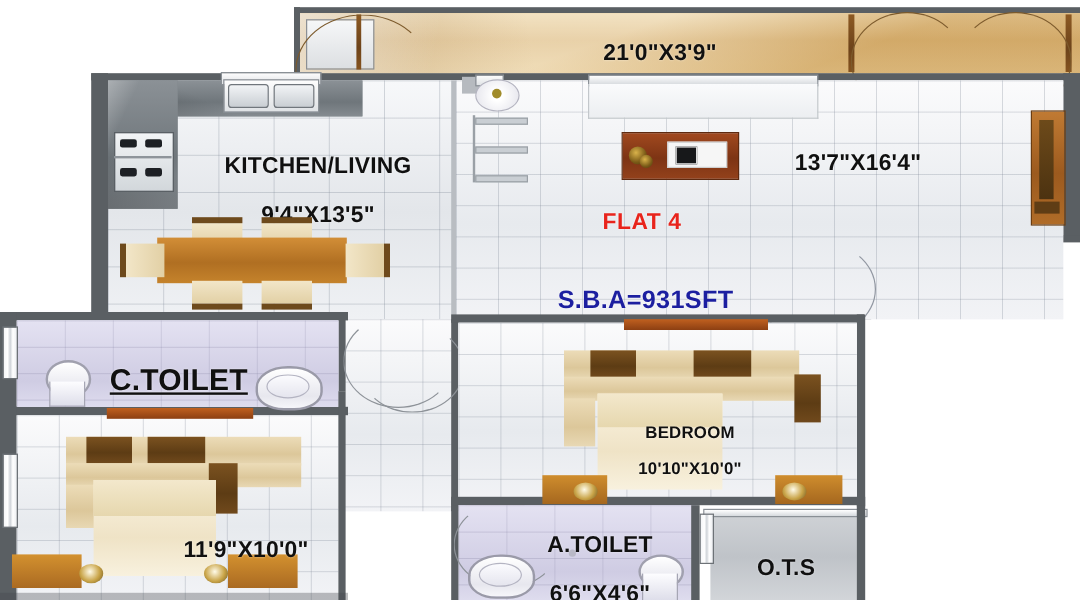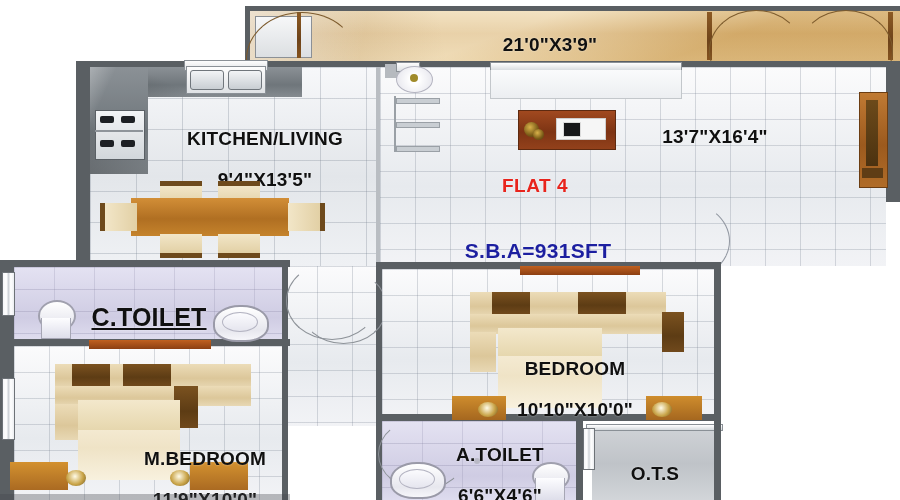--- a/index.html
+++ b/index.html
@@ -294,21 +294,20 @@
   <div class="wood-light" style="left:55px;top:404px;width:26px;height:36px;"></div>
   <div class="brown-band" style="left:174px;top:386px;width:24px;height:42px;"></div>
   <div class="cream" style="left:78px;top:400px;width:102px;height:80px;"></div>
   <div class="abs" style="left:78px;top:400px;width:102px;height:30px;background:linear-gradient(180deg,#f3e8cc,#e6d7ae);"></div>
   <div class="wood" style="left:10px;top:462px;width:58px;height:28px;background:linear-gradient(180deg,#d3912f,#aa6a22);"></div>
   <div class="wood" style="left:190px;top:462px;width:58px;height:28px;background:linear-gradient(180deg,#d3912f,#aa6a22);"></div>
   <div class="lamp" style="left:66px;top:470px;width:20px;height:16px;"></div>
   <div class="lamp" style="left:170px;top:470px;width:20px;height:16px;"></div>
 
   <div class="lbl" style="left:105px;top:428px;width:200px;font-size:19px;">
-    <span class="l1">M.BEDROOM</span>
     <span class="l2">11'9"X10'0"</span>
   </div>
 
   <div class="wall" style="left:376px;top:262px;width:344px;height:7px;"></div>
   <div class="wall" style="left:714px;top:262px;width:7px;height:160px;"></div>
   <div class="floor-tile fine" style="left:382px;top:269px;width:332px;height:151px;"></div>
   <div class="wall" style="left:376px;top:414px;width:345px;height:7px;"></div>
 
   <div class="abs" style="left:520px;top:266px;width:120px;height:9px;background:linear-gradient(180deg,#c0601f,#8c3f12);"></div>
   <div class="wood-light" style="left:470px;top:292px;width:196px;height:24px;"></div>
@@ -317,21 +316,21 @@
   <div class="wood-light" style="left:470px;top:314px;width:196px;height:20px;"></div>
   <div class="wood-light" style="left:470px;top:332px;width:26px;height:40px;"></div>
   <div class="brown-band" style="left:662px;top:312px;width:22px;height:40px;"></div>
   <div class="cream" style="left:498px;top:328px;width:104px;height:80px;"></div>
   <div class="abs" style="left:498px;top:328px;width:104px;height:28px;background:linear-gradient(180deg,#f3e8cc,#e6d7ae);"></div>
   <div class="wood" style="left:452px;top:396px;width:54px;height:24px;background:linear-gradient(180deg,#cf8d2d,#a5671f);"></div>
   <div class="wood" style="left:646px;top:396px;width:56px;height:24px;background:linear-gradient(180deg,#cf8d2d,#a5671f);"></div>
   <div class="lamp" style="left:478px;top:402px;width:20px;height:15px;"></div>
   <div class="lamp" style="left:652px;top:402px;width:20px;height:15px;"></div>
 
-  <div class="lbl" style="left:470px;top:338px;width:210px;font-size:19px;">
+  <div class="lbl" style="left:470px;top:338px;width:210px;font-size:14px;">
     <span class="l1">BEDROOM</span>
     <span class="l2">10'10"X10'0"</span>
   </div>
 
   <div class="floor-toilet" style="left:382px;top:421px;width:198px;height:79px;"></div>
   <div class="wall" style="left:376px;top:421px;width:6px;height:79px;"></div>
   <div class="wall" style="left:576px;top:421px;width:7px;height:79px;"></div>
   <div class="arc" style="left:378px;top:418px;width:86px;height:70px;border-color:#8d9298;border-top-color:transparent;border-right-color:transparent;"></div>
   <div class="wc" style="left:390px;top:462px;width:52px;height:33px;"></div>
   <div class="abs" style="left:399px;top:469px;width:34px;height:18px;border:1px solid #b4b4c2;border-radius:50%;background:linear-gradient(180deg,#fbfbfe,#e5e5ee);"></div>

